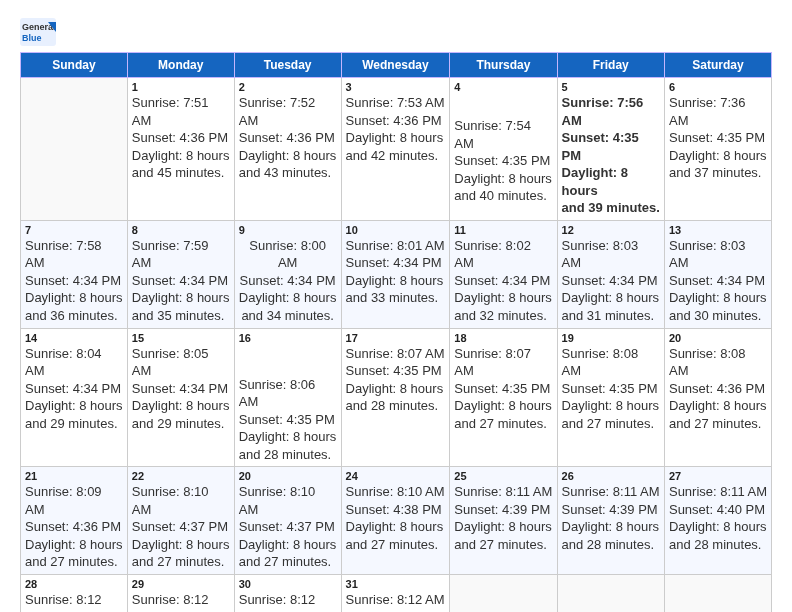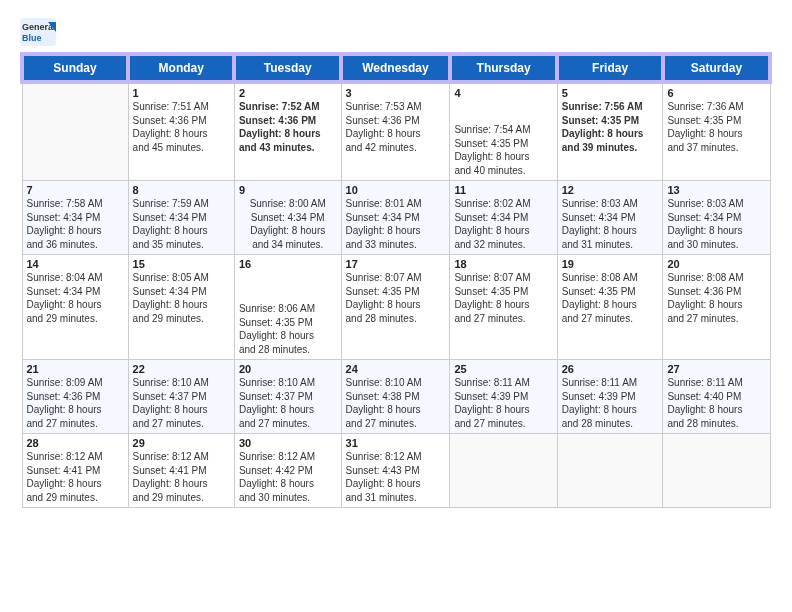--- a/index.html
+++ b/index.html
@@ -56,21 +56,21 @@
       border-collapse: collapse;
       margin-top: 6px;
     }
     th {
       background-color: #1565c0;
       color: #fff;
       font-size: 12px;
       font-weight: bold;
       padding: 5px 4px;
       text-align: center;
-      border: 4px solid #c4b5fd;
+      border: 1px solid #c4b5fd;
     }
     td {
       vertical-align: top;
       border: 1px solid #ccc;
       padding: 3px 4px;
       width: 113px;
       min-height: 70px;
       font-size: 9.5px;
       color: #333;
       background: #fff;
@@ -79,21 +79,21 @@
       background: #f9f9f9;
     }
     .day-num {
       font-size: 11px;
       font-weight: bold;
       color: #222;
       display: block;
       margin-bottom: 1px;
     }
     .cell-text {
-      font-size: 10px;
+      font-size: 13px;
       line-height: 1.35;
       color: #333;
     }
     tr:nth-child(even) td:not(.empty) {
       background: #f5f8ff;
     }
   </style>
 </head>
 <body>
 
@@ -134,21 +134,21 @@
           <td class="empty"></td>
           <td>
             <span class="day-num">1</span>
             <div class="cell-text" style="white-space: pre-line;">Sunrise: 7:51 AM
 Sunset: 4:36 PM
 Daylight: 8 hours
 and 45 minutes.</div>
           </td>
           <td>
             <span class="day-num">2</span>
-            <div class="cell-text" style="white-space: pre-line; font-weight: bold;">Sunrise: 7:52 AM
+            <div class="cell-text" style="white-space: pre-line;">Sunrise: 7:52 AM
 Sunset: 4:36 PM
 Daylight: 8 hours
 and 43 minutes.</div>
           </td>
           <td>
             <span class="day-num">3</span>
             <div class="cell-text" style="white-space: pre-line;">Sunrise: 7:53 AM
 Sunset: 4:36 PM
 Daylight: 8 hours
 and 42 minutes.</div>

